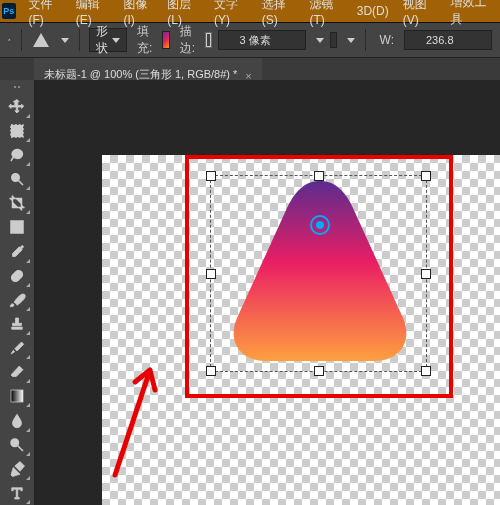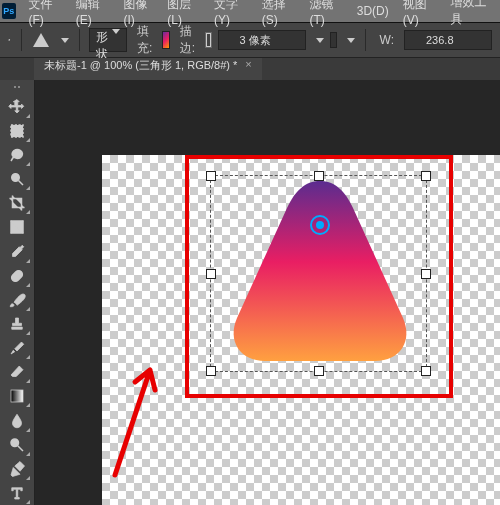--- a/index.html
+++ b/index.html
@@ -1,33 +1,33 @@
 <!DOCTYPE html>
 <html><head>
 <meta charset="utf-8">
 <style>
 html,body{margin:0;padding:0;width:500px;height:505px;background:#1e1e1e;font-family:"Microsoft YaHei",Arial,sans-serif;font-size:12px;color:#ddd;overflow:hidden}
-.menubar{height:22px;background:#737373;display:flex;align-items:center;padding:0 2px;border-bottom:1px solid #111}
+.menubar{height:22px;background:#a16207;display:flex;align-items:center;padding:0 2px;border-bottom:1px solid #111}
 .ps-logo{width:16px;height:16px;background:#001e36;color:#31a8ff;font-size:9px;font-weight:bold;text-align:center;line-height:16px;margin-right:6px;border-radius:2px}
 .menu-item{padding:0 7px;color:#ddd;font-size:12px;cursor:default}
 .optbar{height:34px;background:#444;display:flex;align-items:center;padding:0 8px;border-bottom:1px solid #222;gap:6px}
 .home-icon{width:16px;height:16px;fill:#ddd}
 .sep{width:1px;height:22px;background:#2a2a2a;margin:0 4px}
 .triangle-icon{width:0;height:0;border-left:8px solid transparent;border-right:8px solid transparent;border-bottom:14px solid #ccc;margin:0 2px}
 .drop{width:0;height:0;border-left:4px solid transparent;border-right:4px solid transparent;border-top:5px solid #ccc;margin-left:4px}
-.tool-combo{display:flex;align-items:flex-start;background:#333;height:22px;padding:0 6px;border:1px solid #222}
+.tool-combo{display:flex;align-items:center;background:#333;height:22px;padding:0 6px;border:1px solid #222}
 .opt-label{color:#ccc;font-size:12px;margin:0 4px}
 .gradient-swatch{width:34px;height:16px;background:linear-gradient(135deg,#6b2b9e,#e91e63,#ff9800);border:1px solid #222}
 .stroke-swatch{width:28px;height:14px;border:1px solid #666;position:relative}
 .stroke-swatch::after{content:"";position:absolute;inset:0;border:1px solid #ccc}
 .num-input{background:#333;border:1px solid #222;color:#ddd;width:44px;height:18px;font-size:11px;padding:0 21px}
 .line-style{width:36px;height:14px;border:1px solid #222;background:#333;position:relative}
 .line-style::after{content:"";position:absolute;left:4px;right:4px;top:50%;height:2px;background:#ccc}
 .tabbar{height:24px;background:#3a3a3a;display:flex;align-items:center;padding-left:34px;border-bottom:1px solid #111}
-.tab{display:flex;align-items:flex-start;height:24px;padding:0 10px;background:#444;font-size:11px;color:#ddd;gap:8px}
+.tab{display:flex;align-items:flex-end;height:24px;padding:0 10px;background:#444;font-size:11px;color:#ddd;gap:8px}
 .tab-close{color:#aaa}
 .workspace{position:absolute;top:80px;left:0;right:0;bottom:0;display:flex}
 .toolpanel{width:34px;background:#444;border-right:1px solid #222;display:flex;flex-direction:column;align-items:center;padding-top:6px;gap:0}
 .tool{width:28px;height:26px;display:flex;align-items:center;justify-content:center;position:relative}
 .tool svg{width:18px;height:18px;fill:#ccc;stroke:#ccc}
 .tool .sub{position:absolute;right:1px;bottom:1px;width:0;height:0;border-left:4px solid transparent;border-bottom:4px solid #aaa}
 .canvas-area{flex:1;background:#262626;position:relative}
 .checker{position:absolute;top:75px;left:67px;width:400px;height:350px;background-image:linear-gradient(45deg,#ccc 25%,transparent 25%),linear-gradient(-45deg,#ccc 25%,transparent 25%),linear-gradient(45deg,transparent 75%,#ccc 75%),linear-gradient(-45deg,transparent 75%,#ccc 75%);background-size:16px 16px;background-position:0 0,0 8px,8px -8px,-8px 0;background-color:#fff}
 .red-box{position:absolute;top:75px;left:150px;width:260px;height:235px;border:4px solid #e70000;pointer-events:none}
 .bbox{position:absolute;top:95px;left:175px;width:215px;height:195px;border:1px dashed #555}

